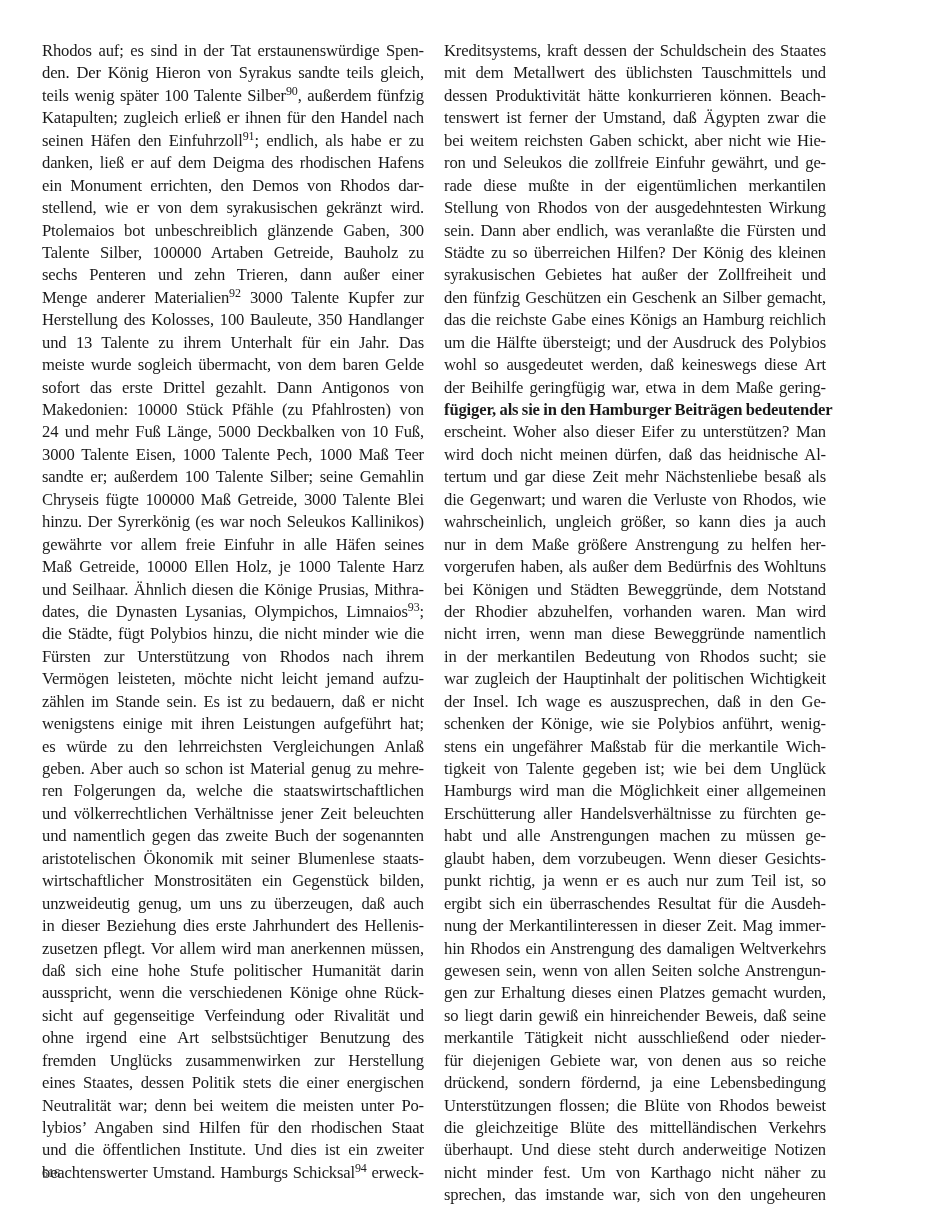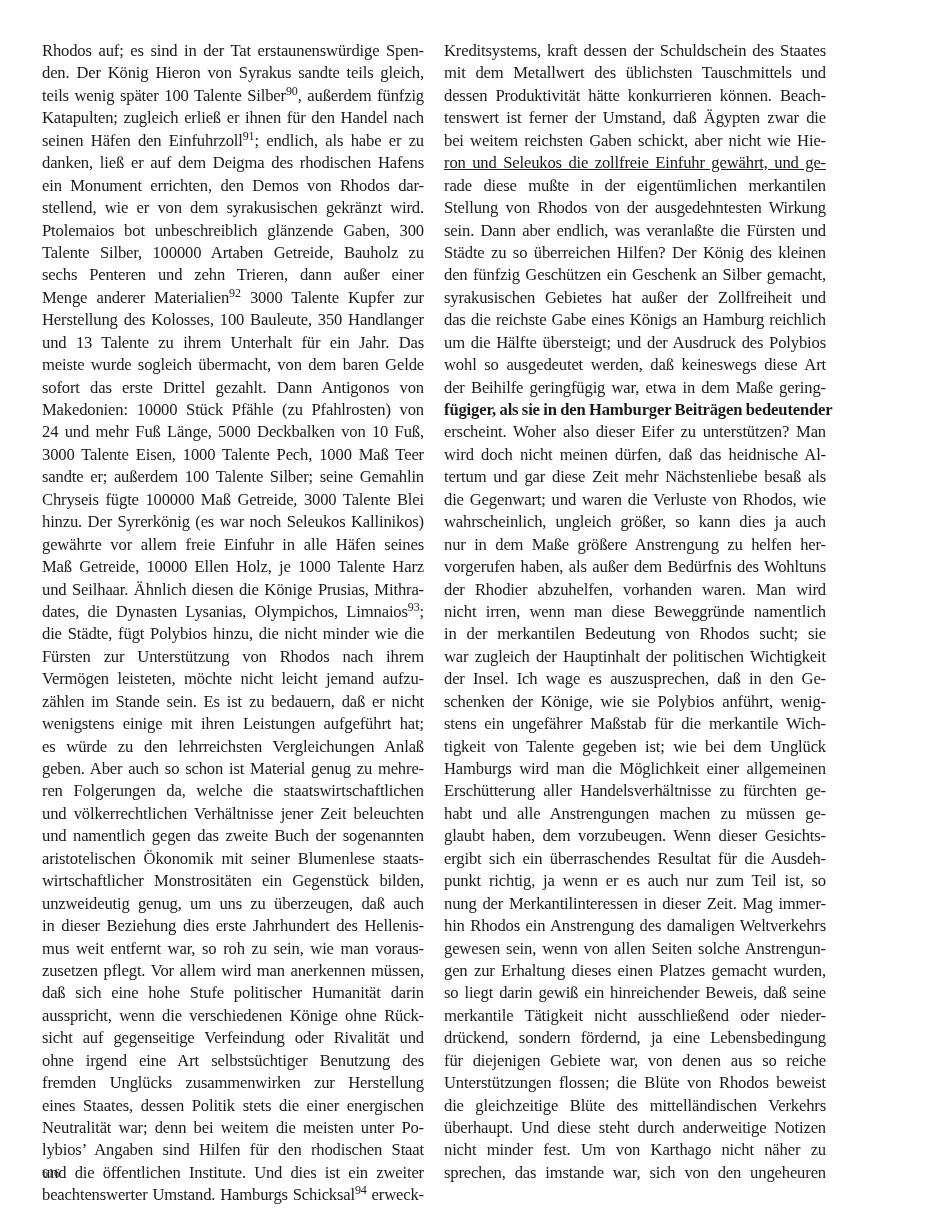--- a/index.html
+++ b/index.html
@@ -64,80 +64,80 @@
       <span class="line" style="white-space: nowrap; word-spacing: -0.6px;"><span class="w" style="white-space: nowrap;">wenigstens einige mit ihren Leistungen aufgeführt hat;</span></span>
       <span class="line" style="white-space: nowrap; word-spacing: -0.6px;"><span class="w" style="white-space: nowrap;">es würde zu den lehrreichsten Vergleichungen Anlaß</span></span>
       <span class="line" style="white-space: nowrap; word-spacing: -0.6px;"><span class="w" style="white-space: nowrap;">geben. Aber auch so schon ist Material genug zu mehre-</span></span>
       <span class="line" style="white-space: nowrap; word-spacing: -0.6px;"><span class="w" style="white-space: nowrap;">ren Folgerungen da, welche die staatswirtschaftlichen</span></span>
       <span class="line" style="white-space: nowrap; word-spacing: -0.6px;"><span class="w" style="white-space: nowrap;">und völkerrechtlichen Verhältnisse jener Zeit beleuchten</span></span>
       <span class="line" style="white-space: nowrap; word-spacing: -0.6px;"><span class="w" style="white-space: nowrap;">und namentlich gegen das zweite Buch der sogenannten</span></span>
       <span class="line" style="white-space: nowrap; word-spacing: -0.6px;"><span class="w" style="white-space: nowrap;">aristotelischen Ökonomik mit seiner Blumenlese staats-</span></span>
       <span class="line" style="white-space: nowrap; word-spacing: -0.6px;"><span class="w" style="white-space: nowrap;">wirtschaftlicher Monstrositäten ein Gegenstück bilden,</span></span>
       <span class="line" style="white-space: nowrap; word-spacing: -0.6px;"><span class="w" style="white-space: nowrap;">unzweideutig genug, um uns zu überzeugen, daß auch</span></span>
       <span class="line" style="white-space: nowrap; word-spacing: -0.6px;"><span class="w" style="white-space: nowrap;">in dieser Beziehung dies erste Jahrhundert des Hellenis-</span></span>
-      <span class="line" style="white-space: nowrap; word-spacing: -0.6px;"><span class="w" style="white-space: nowrap;">mus weit entfernt war, so roh zu sein, wie man voraus-</span></span>
       <span class="line" style="white-space: nowrap; word-spacing: -0.6px;"><span class="w" style="white-space: nowrap;">zusetzen pflegt. Vor allem wird man anerkennen müssen,</span></span>
       <span class="line" style="white-space: nowrap; word-spacing: -0.6px;"><span class="w" style="white-space: nowrap;">daß sich eine hohe Stufe politischer Humanität darin</span></span>
       <span class="line" style="white-space: nowrap; word-spacing: -0.6px;"><span class="w" style="white-space: nowrap;">ausspricht, wenn die verschiedenen Könige ohne Rück-</span></span>
       <span class="line" style="white-space: nowrap; word-spacing: -0.6px;"><span class="w" style="white-space: nowrap;">sicht auf gegenseitige Verfeindung oder Rivalität und</span></span>
       <span class="line" style="white-space: nowrap; word-spacing: -0.6px;"><span class="w" style="white-space: nowrap;">ohne irgend eine Art selbstsüchtiger Benutzung des</span></span>
       <span class="line" style="white-space: nowrap; word-spacing: -0.6px;"><span class="w" style="white-space: nowrap;">fremden Unglücks zusammenwirken zur Herstellung</span></span>
       <span class="line" style="white-space: nowrap; word-spacing: -0.6px;"><span class="w" style="white-space: nowrap;">eines Staates, dessen Politik stets die einer energischen</span></span>
       <span class="line" style="white-space: nowrap; word-spacing: -0.6px;"><span class="w" style="white-space: nowrap;">Neutralität war; denn bei weitem die meisten unter Po-</span></span>
       <span class="line" style="white-space: nowrap; word-spacing: -0.6px;"><span class="w" style="white-space: nowrap;">lybios’ Angaben sind Hilfen für den rhodischen Staat</span></span>
       <span class="line" style="white-space: nowrap; word-spacing: -0.6px;"><span class="w" style="white-space: nowrap;">und die öffentlichen Institute. Und dies ist ein zweiter</span></span>
       <span class="line" style="white-space: nowrap; word-spacing: -0.603906px;"><span class="w">beachtenswerter Umstand. Hamburgs Schicksal<sup>94</sup> erweck-</span></span>
     </div>
   <div class="col col-right" id="col-right">
       <span class="line" style="white-space: nowrap; word-spacing: -0.6px;"><span class="w" style="white-space: nowrap;">Kreditsystems, kraft dessen der Schuldschein des Staates</span></span>
       <span class="line" style="white-space: nowrap; word-spacing: -0.6px;"><span class="w" style="white-space: nowrap;">mit dem Metallwert des üblichsten Tauschmittels und</span></span>
       <span class="line" style="white-space: nowrap; word-spacing: -0.6px;"><span class="w" style="white-space: nowrap;">dessen Produktivität hätte konkurrieren können. Beach-</span></span>
       <span class="line" style="white-space: nowrap; word-spacing: -0.6px;"><span class="w" style="white-space: nowrap;">tenswert ist ferner der Umstand, daß Ägypten zwar die</span></span>
       <span class="line" style="white-space: nowrap; word-spacing: -0.6px;"><span class="w" style="white-space: nowrap;">bei weitem reichsten Gaben schickt, aber nicht wie Hie-</span></span>
-      <span class="line" style="white-space: nowrap; word-spacing: -0.6px;"><span class="w" style="white-space: nowrap; text-decoration: underline;">ron und Seleukos die zollfreie Einfuhr gewährt, und ge-</span></span>
+      <span class="line" style="white-space: nowrap; word-spacing: -0.6px;"><span class="w" style="white-space: nowrap;">ron und Seleukos die zollfreie Einfuhr gewährt, und ge-</span></span>
       <span class="line" style="white-space: nowrap; word-spacing: -0.6px;"><span class="w" style="white-space: nowrap;">rade diese mußte in der eigentümlichen merkantilen</span></span>
       <span class="line" style="white-space: nowrap; word-spacing: -0.6px;"><span class="w" style="white-space: nowrap;">Stellung von Rhodos von der ausgedehntesten Wirkung</span></span>
       <span class="line" style="white-space: nowrap; word-spacing: -0.6px;"><span class="w" style="white-space: nowrap;">sein. Dann aber endlich, was veranlaßte die Fürsten und</span></span>
       <span class="line" style="white-space: nowrap; word-spacing: -0.6px;"><span class="w" style="white-space: nowrap;">Städte zu so überreichen Hilfen? Der König des kleinen</span></span>
+      <span class="line" style="white-space: nowrap; word-spacing: -0.6px;"><span class="w" style="white-space: nowrap;">syrakusischen Gebietes hat außer der Zollfreiheit und</span></span>
       <span class="line" style="white-space: nowrap; word-spacing: -0.6px;"><span class="w" style="white-space: nowrap;">den fünfzig Geschützen ein Geschenk an Silber gemacht,</span></span>
-      <span class="line" style="white-space: nowrap; word-spacing: -0.6px;"><span class="w" style="white-space: nowrap;">syrakusischen Gebietes hat außer der Zollfreiheit und</span></span>
       <span class="line" style="white-space: nowrap; word-spacing: -0.6px;"><span class="w" style="white-space: nowrap;">das die reichste Gabe eines Königs an Hamburg reichlich</span></span>
       <span class="line" style="white-space: nowrap; word-spacing: -0.6px;"><span class="w" style="white-space: nowrap;">um die Hälfte übersteigt; und der Ausdruck des Polybios</span></span>
       <span class="line" style="white-space: nowrap; word-spacing: -0.6px;"><span class="w" style="white-space: nowrap;">wohl so ausgedeutet werden, daß keineswegs diese Art</span></span>
       <span class="line" style="white-space: nowrap; word-spacing: -0.6px;"><span class="w" style="white-space: nowrap;">der Beihilfe geringfügig war, etwa in dem Maße gering-</span></span>
       <span class="line" style="white-space: nowrap; word-spacing: -0.6px; font-weight: bold;"><span class="w" style="white-space: nowrap;">fügiger, als sie in den Hamburger Beiträgen bedeutender</span></span>
       <span class="line" style="white-space: nowrap; word-spacing: -0.6px;"><span class="w" style="white-space: nowrap;">erscheint. Woher also dieser Eifer zu unterstützen? Man</span></span>
       <span class="line" style="white-space: nowrap; word-spacing: -0.6px;"><span class="w" style="white-space: nowrap;">wird doch nicht meinen dürfen, daß das heidnische Al-</span></span>
       <span class="line" style="white-space: nowrap; word-spacing: -0.6px;"><span class="w" style="white-space: nowrap;">tertum und gar diese Zeit mehr Nächstenliebe besaß als</span></span>
       <span class="line" style="white-space: nowrap; word-spacing: -0.6px;"><span class="w" style="white-space: nowrap;">die Gegenwart; und waren die Verluste von Rhodos, wie</span></span>
       <span class="line" style="white-space: nowrap; word-spacing: -0.6px;"><span class="w" style="white-space: nowrap;">wahrscheinlich, ungleich größer, so kann dies ja auch</span></span>
       <span class="line" style="white-space: nowrap; word-spacing: -0.6px;"><span class="w" style="white-space: nowrap;">nur in dem Maße größere Anstrengung zu helfen her-</span></span>
       <span class="line" style="white-space: nowrap; word-spacing: -0.6px;"><span class="w" style="white-space: nowrap;">vorgerufen haben, als außer dem Bedürfnis des Wohltuns</span></span>
+      <span class="line" style="white-space: nowrap; word-spacing: -0.6px;"><span class="w" style="white-space: nowrap;">bei Königen und Städten Beweggründe, dem Notstand</span></span>
       <span class="line" style="white-space: nowrap; word-spacing: -0.6px;"><span class="w" style="white-space: nowrap;">der Rhodier abzuhelfen, vorhanden waren. Man wird</span></span>
       <span class="line" style="white-space: nowrap; word-spacing: -0.6px;"><span class="w" style="white-space: nowrap; margin-top: 44px;">nicht irren, wenn man diese Beweggründe namentlich</span></span>
       <span class="line" style="white-space: nowrap; word-spacing: -0.6px;"><span class="w" style="white-space: nowrap;">in der merkantilen Bedeutung von Rhodos sucht; sie</span></span>
       <span class="line" style="white-space: nowrap; word-spacing: -0.6px;"><span class="w" style="white-space: nowrap;">war zugleich der Hauptinhalt der politischen Wichtigkeit</span></span>
       <span class="line" style="white-space: nowrap; word-spacing: -0.6px;"><span class="w" style="white-space: nowrap;">der Insel. Ich wage es auszusprechen, daß in den Ge-</span></span>
       <span class="line" style="white-space: nowrap; word-spacing: -0.6px;"><span class="w" style="white-space: nowrap;">schenken der Könige, wie sie Polybios anführt, wenig-</span></span>
       <span class="line" style="white-space: nowrap; word-spacing: -0.6px;"><span class="w" style="white-space: nowrap;">stens ein ungefährer Maßstab für die merkantile Wich-</span></span>
       <span class="line" style="white-space: nowrap; word-spacing: -0.6px;"><span class="w" style="white-space: nowrap;">tigkeit von Talente gegeben ist; wie bei dem Unglück</span></span>
       <span class="line" style="white-space: nowrap; word-spacing: -0.6px;"><span class="w" style="white-space: nowrap;">Hamburgs wird man die Möglichkeit einer allgemeinen</span></span>
       <span class="line" style="white-space: nowrap; word-spacing: -0.6px;"><span class="w" style="white-space: nowrap;">Erschütterung aller Handelsverhältnisse zu fürchten ge-</span></span>
       <span class="line" style="white-space: nowrap; word-spacing: -0.6px;"><span class="w" style="white-space: nowrap;">habt und alle Anstrengungen machen zu müssen ge-</span></span>
       <span class="line" style="white-space: nowrap; word-spacing: -0.6px;"><span class="w" style="white-space: nowrap;">glaubt haben, dem vorzubeugen. Wenn dieser Gesichts-</span></span>
+      <span class="line" style="white-space: nowrap; word-spacing: -0.6px;"><span class="w" style="white-space: nowrap;">punkt richtig, ja wenn er es auch nur zum Teil ist, so</span></span>
       <span class="line" style="white-space: nowrap; word-spacing: -0.6px;"><span class="w" style="white-space: nowrap;">ergibt sich ein überraschendes Resultat für die Ausdeh-</span></span>
-      <span class="line" style="white-space: nowrap; word-spacing: -0.6px;"><span class="w" style="white-space: nowrap;">punkt richtig, ja wenn er es auch nur zum Teil ist, so</span></span>
       <span class="line" style="white-space: nowrap; word-spacing: -0.6px;"><span class="w" style="white-space: nowrap;">nung der Merkantilinteressen in dieser Zeit. Mag immer-</span></span>
       <span class="line" style="white-space: nowrap; word-spacing: -0.6px;"><span class="w" style="white-space: nowrap;">hin Rhodos ein Anstrengung des damaligen Weltverkehrs</span></span>
       <span class="line" style="white-space: nowrap; word-spacing: -0.6px;"><span class="w" style="white-space: nowrap;">gewesen sein, wenn von allen Seiten solche Anstrengun-</span></span>
       <span class="line" style="white-space: nowrap; word-spacing: -0.6px;"><span class="w" style="white-space: nowrap;">gen zur Erhaltung dieses einen Platzes gemacht wurden,</span></span>
       <span class="line" style="white-space: nowrap; word-spacing: -0.6px;"><span class="w" style="white-space: nowrap;">so liegt darin gewiß ein hinreichender Beweis, daß seine</span></span>
       <span class="line" style="white-space: nowrap; word-spacing: -0.6px;"><span class="w" style="white-space: nowrap;">merkantile Tätigkeit nicht ausschließend oder nieder-</span></span>
+      <span class="line" style="white-space: nowrap; word-spacing: -0.6px;"><span class="w" style="white-space: nowrap;">für diejenigen Gebiete war, von denen aus so reiche</span></span>
       <span class="line" style="white-space: nowrap; word-spacing: -0.6px;"><span class="w" style="white-space: nowrap;">drückend, sondern fördernd, ja eine Lebensbedingung</span></span>
-      <span class="line" style="white-space: nowrap; word-spacing: -0.6px;"><span class="w" style="white-space: nowrap;">für diejenigen Gebiete war, von denen aus so reiche</span></span>
       <span class="line" style="white-space: nowrap; word-spacing: -0.6px;"><span class="w" style="white-space: nowrap;">Unterstützungen flossen; die Blüte von Rhodos beweist</span></span>
       <span class="line" style="white-space: nowrap; word-spacing: -0.6px;"><span class="w" style="white-space: nowrap;">die gleichzeitige Blüte des mittelländischen Verkehrs</span></span>
       <span class="line" style="white-space: nowrap; word-spacing: -0.6px;"><span class="w" style="white-space: nowrap;">überhaupt. Und diese steht durch anderweitige Notizen</span></span>
       <span class="line" style="white-space: nowrap; word-spacing: -0.6px;"><span class="w" style="white-space: nowrap;">nicht minder fest. Um von Karthago nicht näher zu</span></span>
       <span class="line" style="white-space: nowrap; word-spacing: -0.6px;"><span class="w" style="white-space: nowrap;">sprechen, das imstande war, sich von den ungeheuren</span></span>
     </div>
   <div class="page-number">616</div>
 </div>
 
 </body></html>

